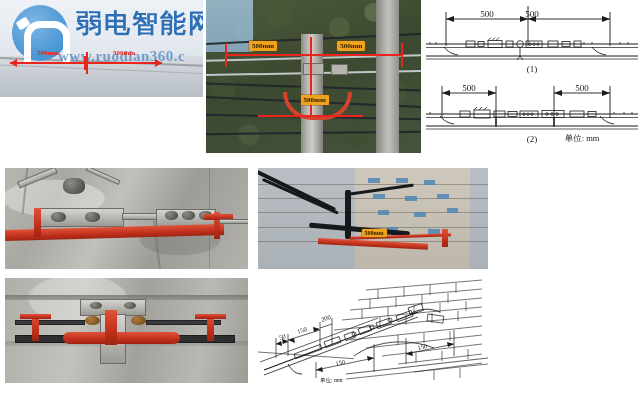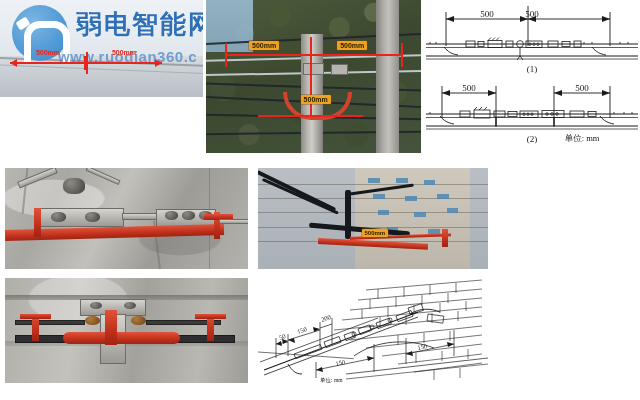--- a/index.html
+++ b/index.html
@@ -4,21 +4,21 @@
 <style>
   html,body{margin:0;padding:0;}
   body{
     width:640px;height:400px;overflow:hidden;background:#ffffff;
     font-family:"Liberation Sans","DejaVu Sans",sans-serif;
   }
   .sheet{position:relative;width:640px;height:400px;background:#fff;}
 
   
   .panel{position:absolute;overflow:hidden;background:#fff;}
-  .photo{position:absolute;inset:0;overflow:hidden;}
+  .photo{position:absolute;inset:0;overflow:hidden;font-family:Liberation Serif, serif;}
 
   
   .p1{left:0;top:0;width:203px;height:97px;}
   .p1 .sky{position:absolute;left:0;top:0;width:100%;height:62%;
     background:linear-gradient(180deg,#eef2f6 0%,#e6ecf2 55%,#dfe5ea 100%);}
   .p1 .board{position:absolute;left:0;top:58%;width:100%;height:42%;
     background:linear-gradient(180deg,#d7dce0 0%,#c8ced3 40%,#b9c0c5 100%);}
   .p1 .wire{position:absolute;left:-4%;top:63%;width:112%;height:2px;
     background:#9aa2a8;transform:rotate(2.2deg);box-shadow:0 3px 0 -1px rgba(140,148,154,.55);}
   .p1 .wire2{position:absolute;left:-4%;top:71%;width:112%;height:1px;

